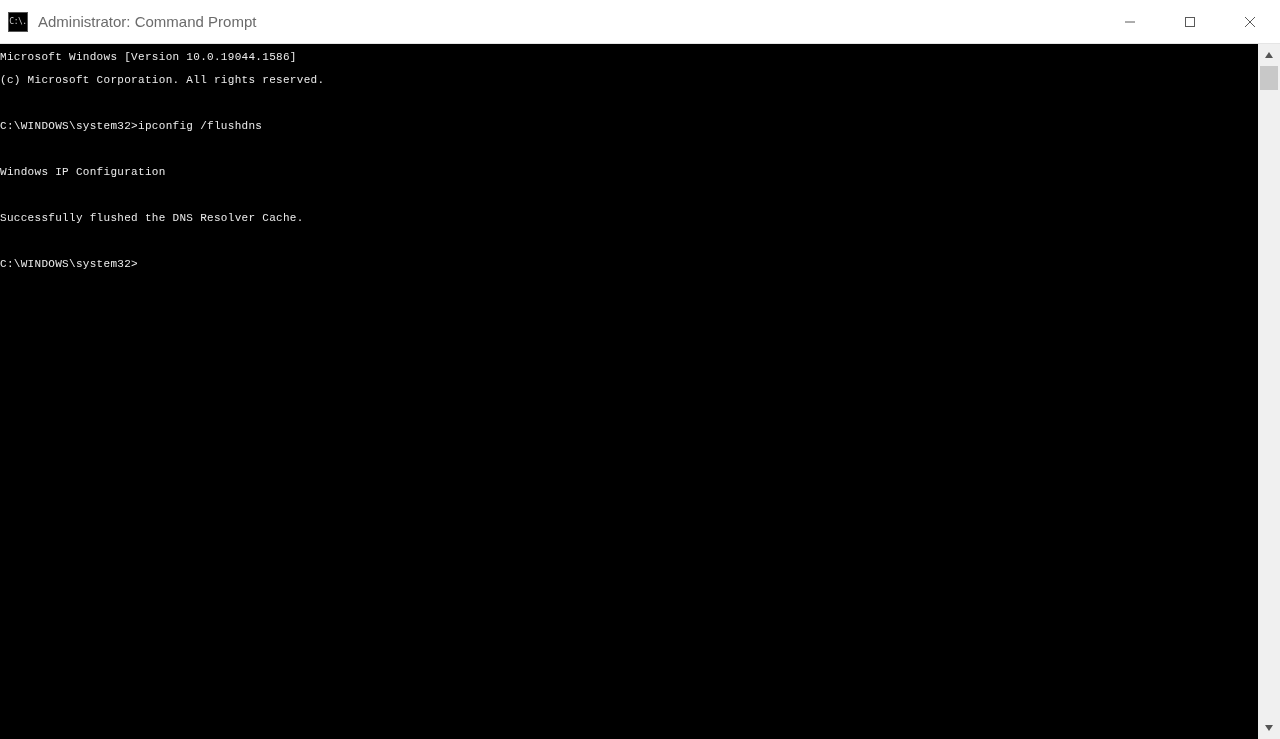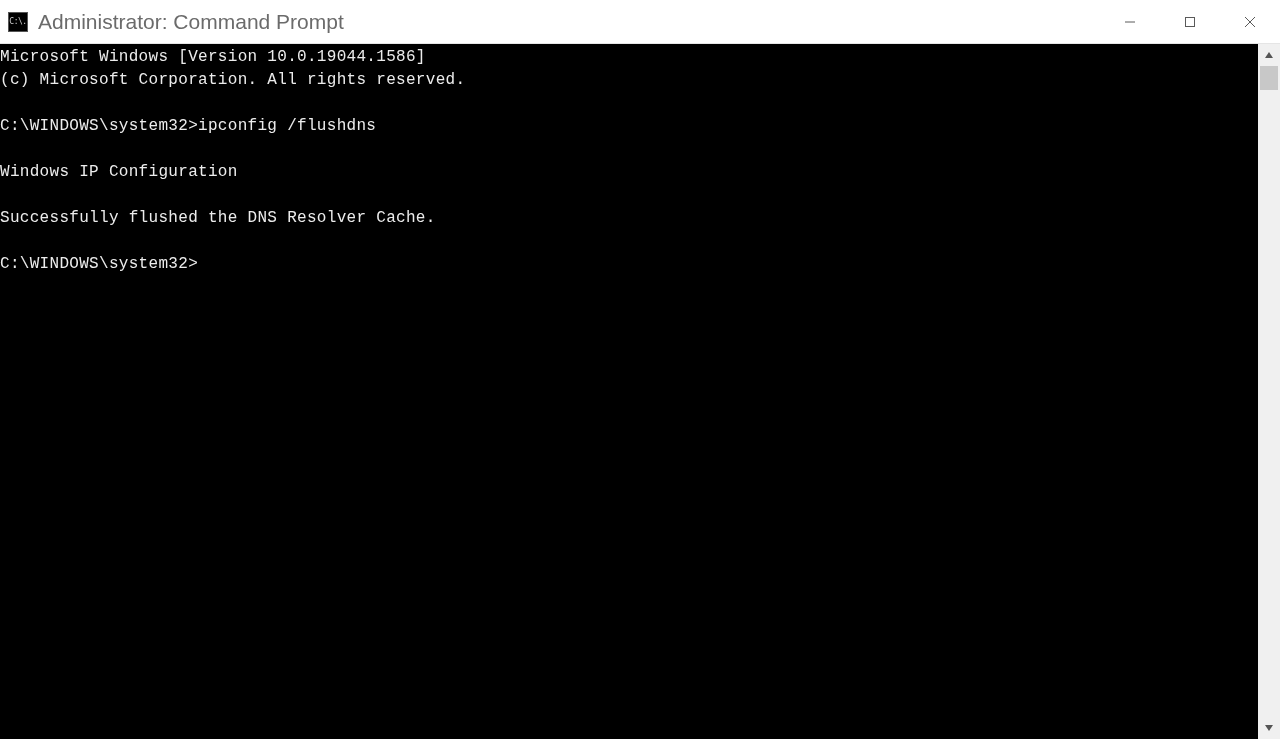--- a/index.html
+++ b/index.html
@@ -28,21 +28,21 @@
       justify-content: center;
       color: #ccc;
       font-size: 8px;
       font-family: Consolas, monospace;
       letter-spacing: -0.5px;
       border: 1px solid #555;
     }
     .titlebar-title {
       margin-left: 10px;
       font-family: 'Segoe UI', Tahoma, sans-serif;
-      font-size: 21px;
+      font-size: 15px;
       color: #6b6b6b;
       flex: 1;
     }
     .win-controls {
       display: flex;
       height: 100%;
     }
     .win-btn {
       width: 60px;
       height: 100%;
@@ -57,21 +57,21 @@
     .terminal-wrap {
       display: flex;
       height: calc(100% - 44px);
       background: #000;
     }
     .terminal {
       flex: 1;
       background: #000;
       color: #ececec;
       font-family: Consolas, 'Courier New', monospace;
-      font-size: 16px;
+      font-size: 11px;
       line-height: 23px;
       white-space: pre;
       padding-top: 2px;
       overflow: hidden;
       letter-spacing: 0.3px;
     }
     .term-line { min-height: 23px; }
     .scrollbar {
       width: 22px;
       background: #f0f0f0;

